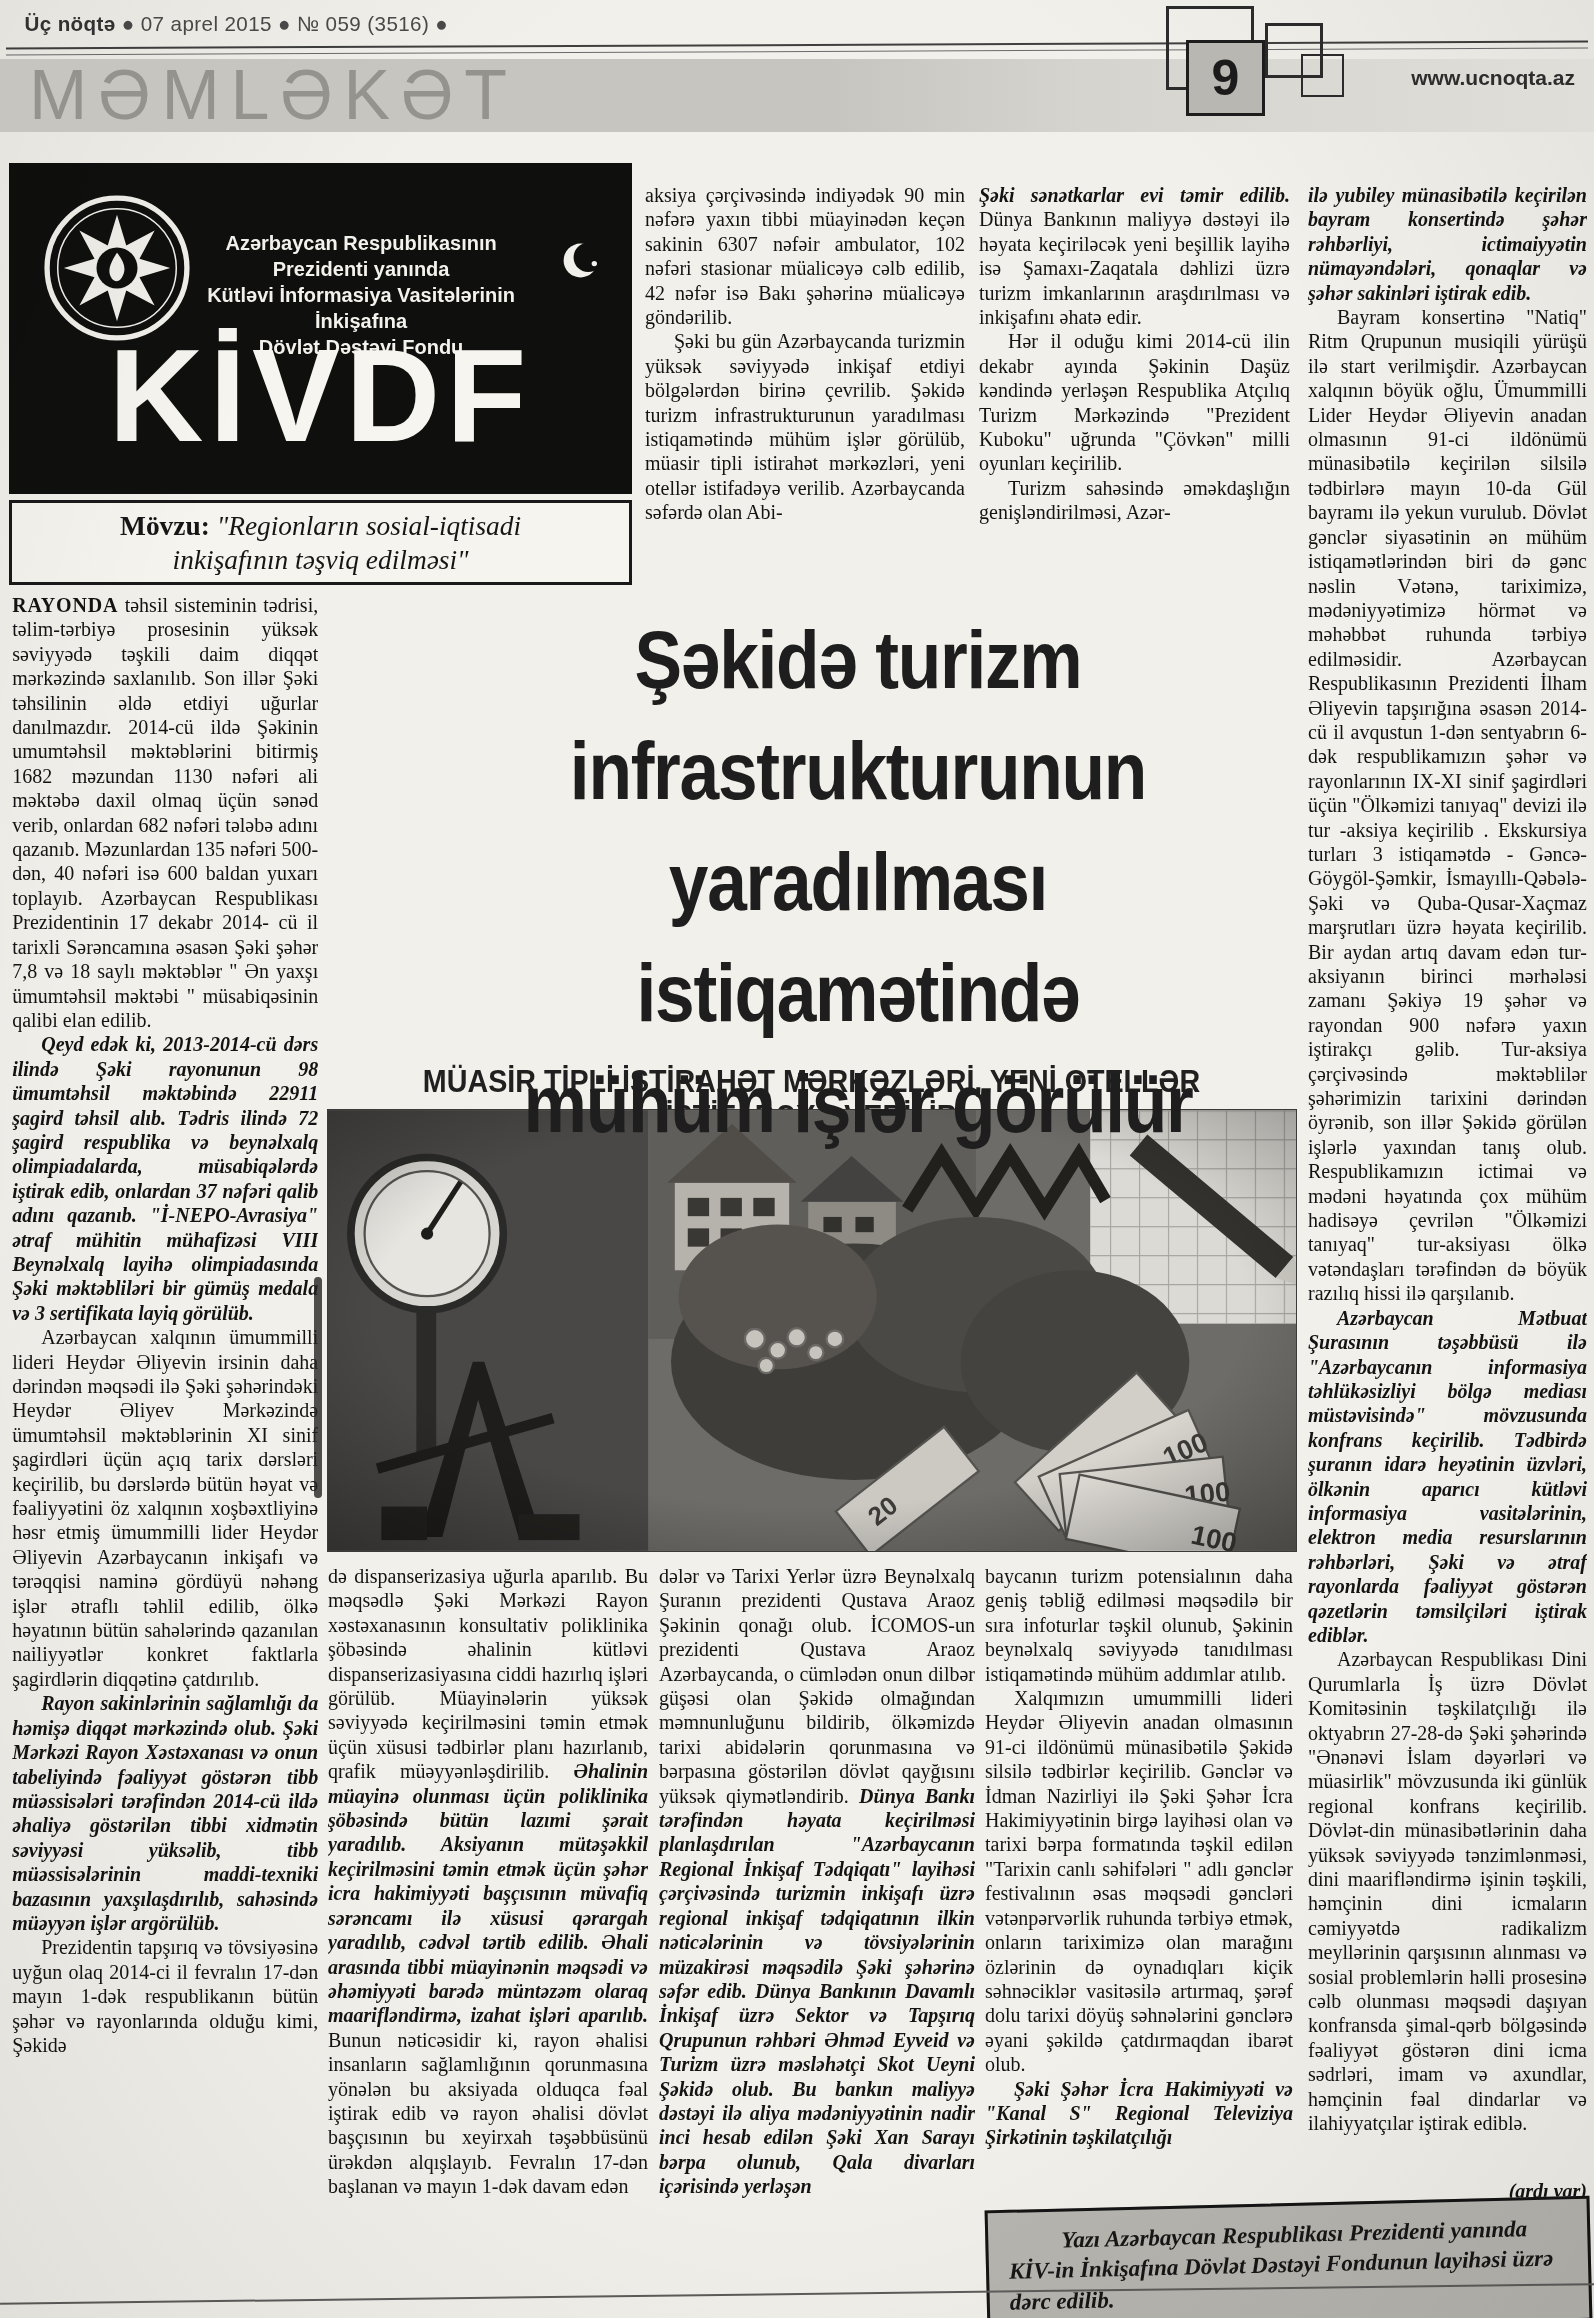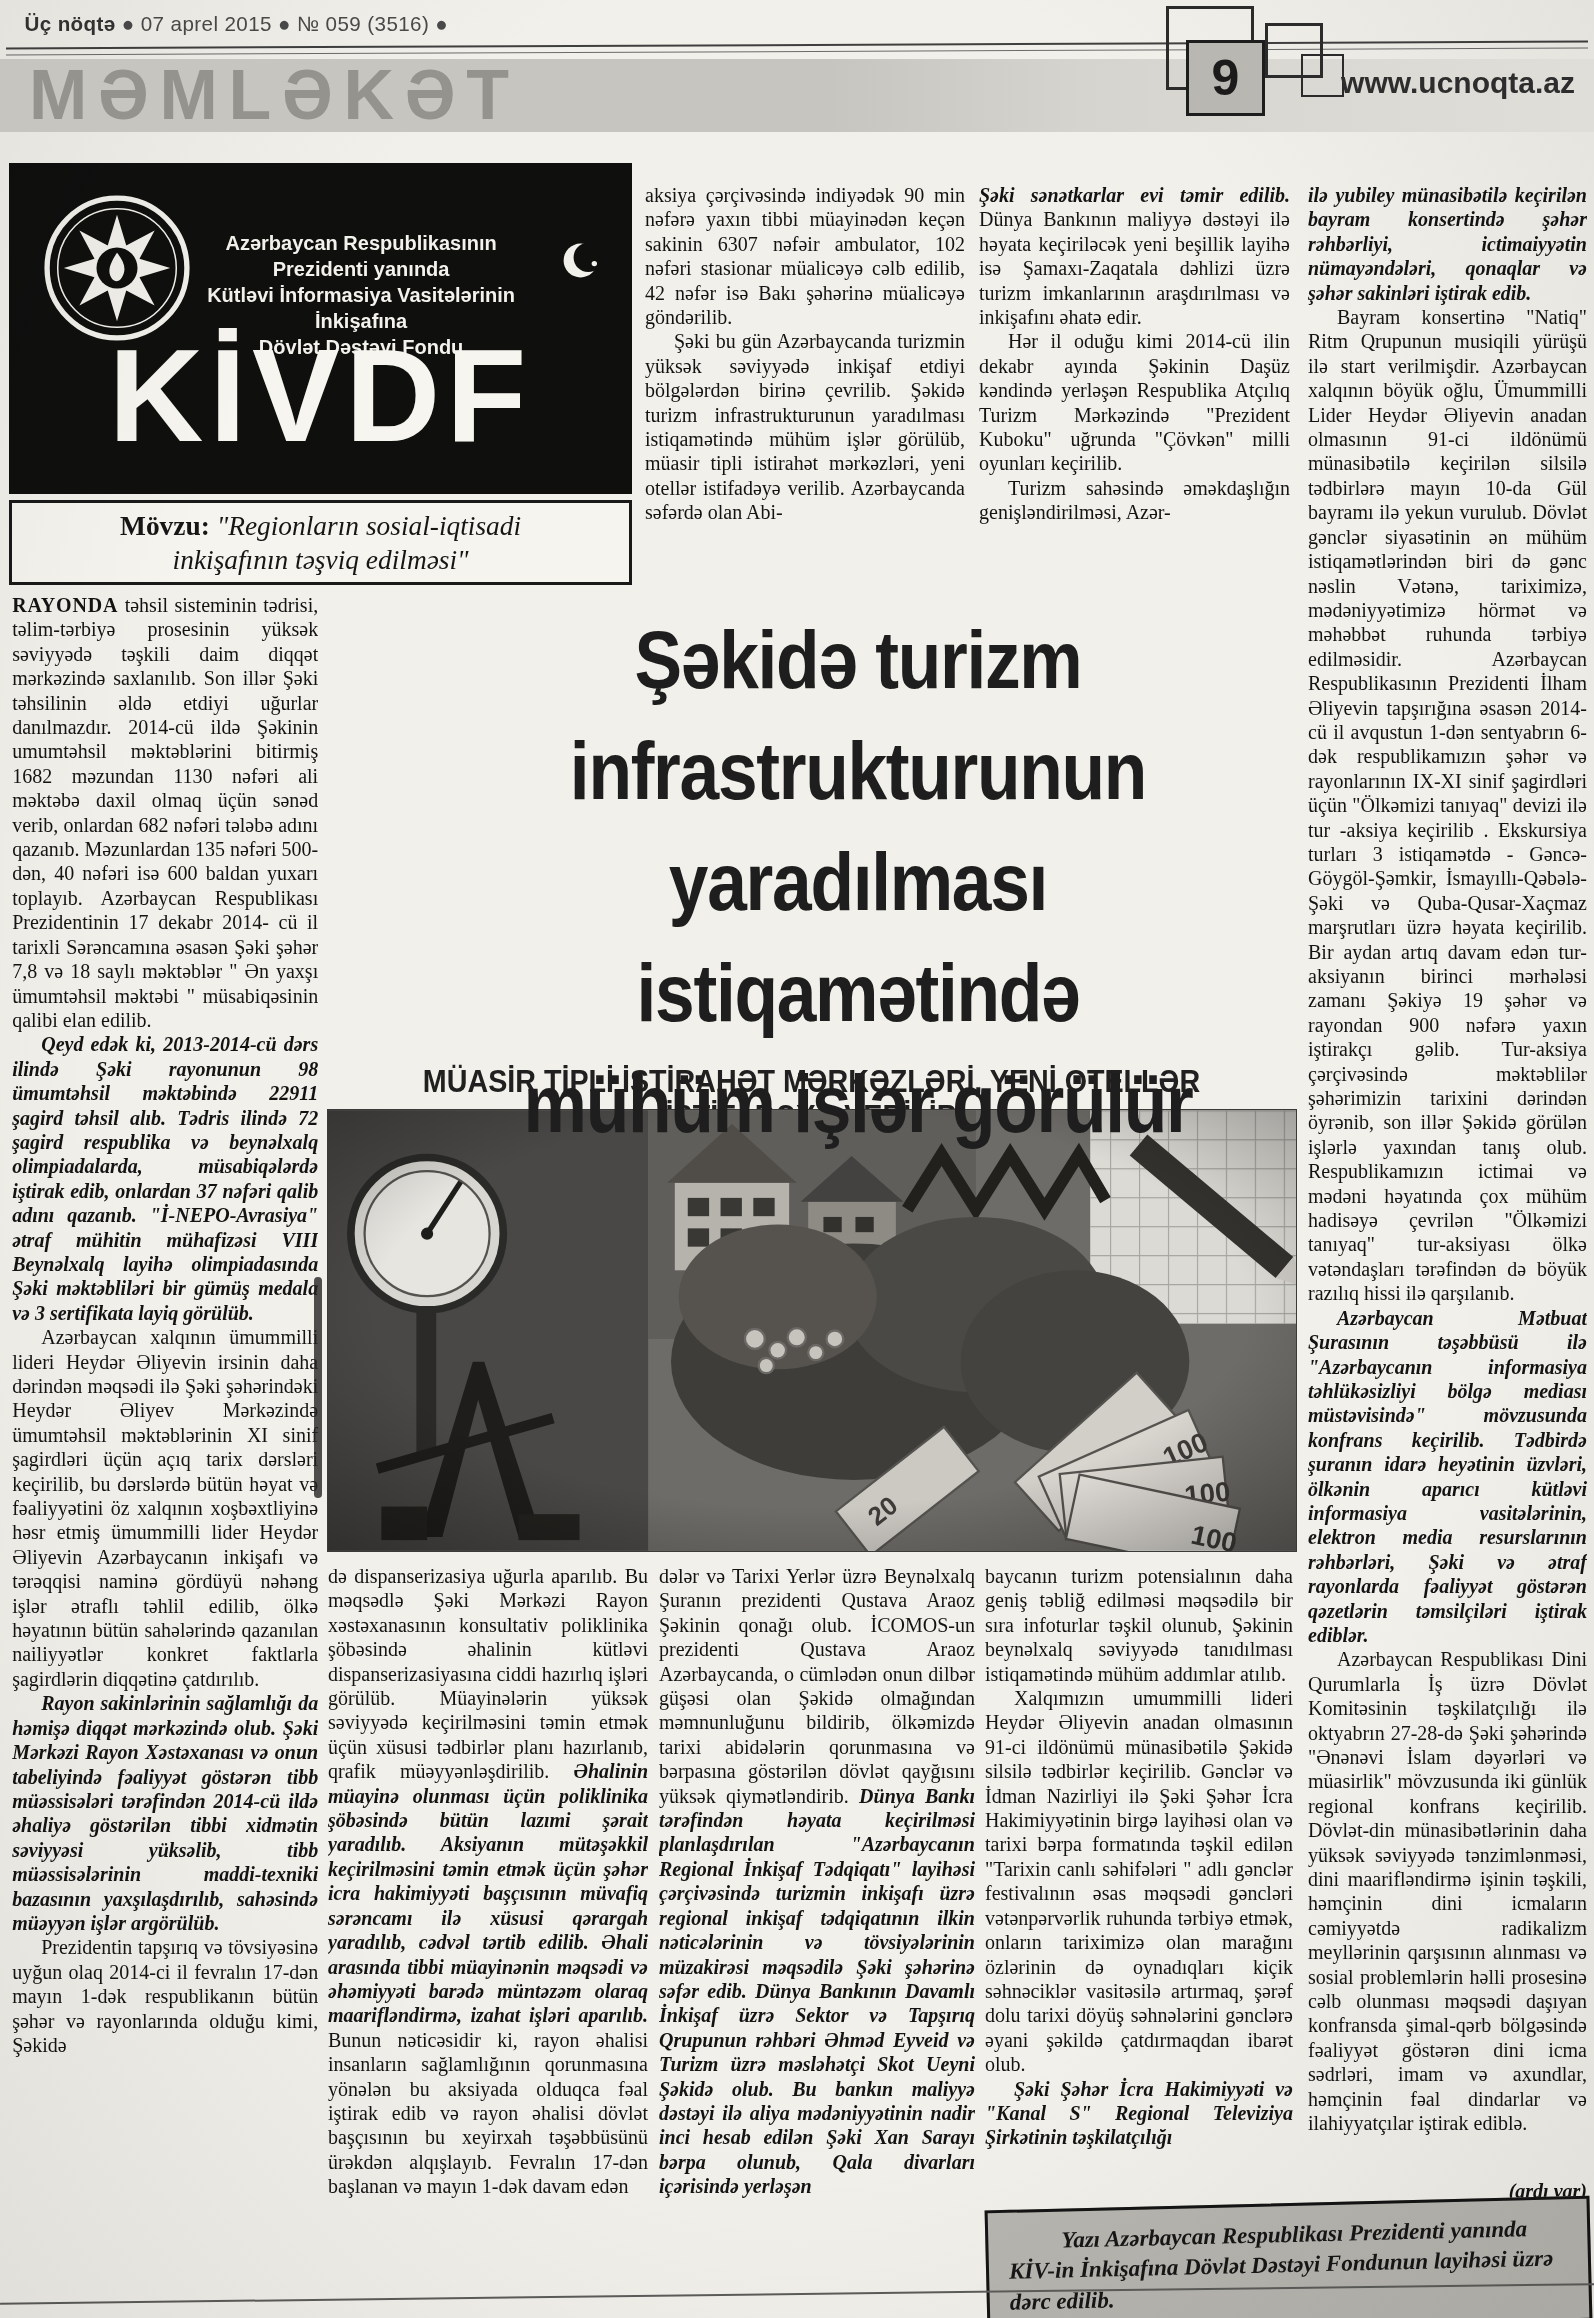--- a/index.html
+++ b/index.html
@@ -7,25 +7,25 @@
         font-family:"Liberation Serif",serif;color:#161616;overflow:hidden;}
   .page::after{content:"";position:absolute;inset:0;pointer-events:none;
         background:radial-gradient(ellipse at 50% 45%,rgba(0,0,0,0) 60%,rgba(0,0,0,.07) 100%);}
   
   .masthead{position:absolute;left:24.4px;top:12.2px;font-family:"Liberation Sans",sans-serif;
         font-size:20.6px;color:#4a4a4a;letter-spacing:0.4px;}
   .masthead .paper{font-weight:bold;color:#333;}
   .rule-a{position:absolute;left:6.1px;top:44px;width:1582px;height:1.5px;background:#3f3f3f;transform:rotate(-.25deg);}
   .rule-b{position:absolute;left:6.1px;top:51px;width:1582px;height:0.8px;background:#6a6a6a;transform:rotate(-.25deg);}
   .website{position:absolute;right:20px;top:66px;z-index:6;font-family:"Liberation Sans",sans-serif;
-        font-weight:bold;font-size:30px;color:#2d2d2d;}
+        font-weight:bold;font-size:21px;color:#2d2d2d;}
   
   .band{position:absolute;left:0;top:59px;width:1595px;height:73px;z-index:1;
         background:linear-gradient(90deg,#c7c5bf 0%,#c7c5bf 52%,#d6d4ce 68%,#e0ded8 100%);}
-  .band-title{font-family:"Liberation Sans",sans-serif;font-weight:bold;font-size:70px;
+  .band-title{font-family:"Liberation Sans",sans-serif;font-weight:normal;font-size:70px;
         line-height:73px;color:#95938d;letter-spacing:10.7px;padding-left:29px;}
   
   .squares{position:absolute;left:1149px;top:4.6px;width:213px;height:130px;z-index:5;}
   .sq{position:absolute;box-sizing:border-box;}
   .sq-a{left:17px;top:1.5px;width:88px;height:84px;border:3.8px solid #2b2b2b;}
   .sq-b{left:116px;top:18.3px;width:58px;height:55px;border:3px solid #2b2b2b;}
   .sq-c{left:152px;top:49px;width:43px;height:43px;border:2.3px solid #2b2b2b;}
   .sq-9{left:37px;top:35px;width:79px;height:76px;background:#b9b7b1;border:3px solid #1d1d1d;z-index:2;
         display:flex;align-items:center;justify-content:center;
         font-family:"Liberation Sans",sans-serif;font-weight:bold;font-size:50px;color:#1b1b1b;}

